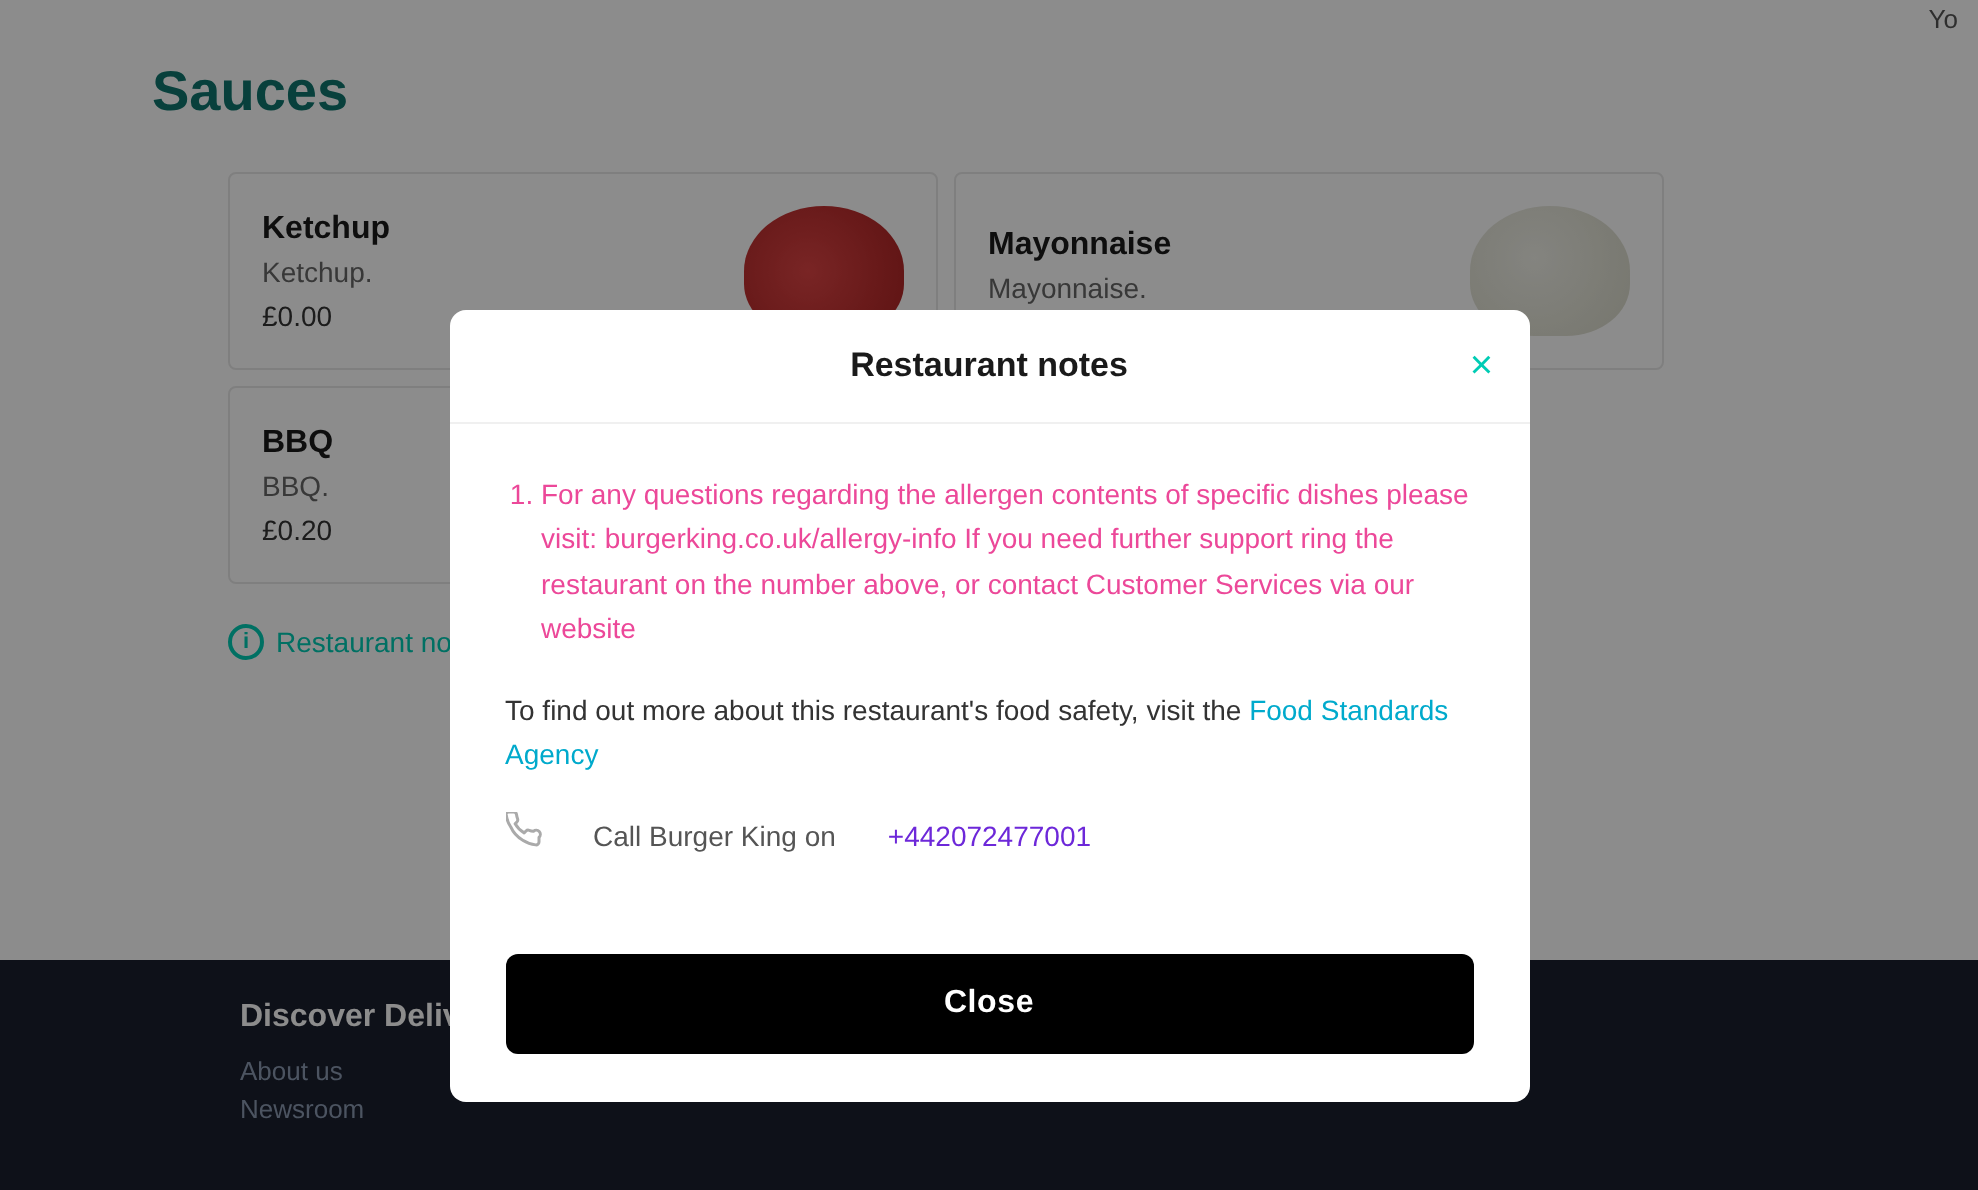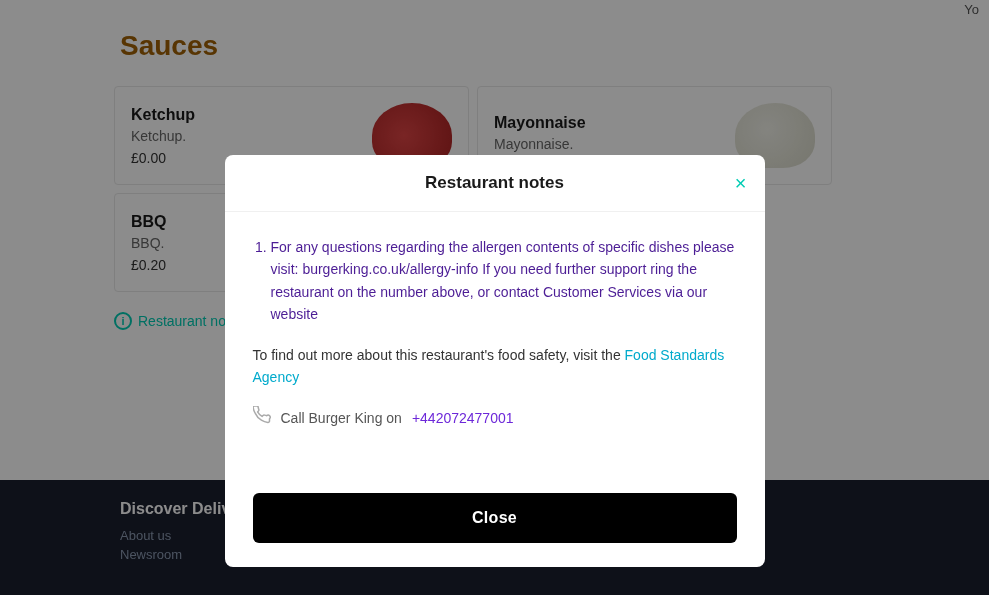--- a/index.html
+++ b/index.html
@@ -19,22 +19,22 @@
       background: #fff;
     }
 
     .page-content {
       padding: 20px 0;
     }
 
     .section-title {
       font-size: 28px;
       font-weight: 700;
-      color: #a16207;
-      padding: 10px 120px;
+      color: #0f766e;
+      padding: 10px 76px;
       margin-bottom: 10px;
     }
 
     .items-grid {
       display: flex;
       flex-wrap: wrap;
       padding: 0 110px;
       gap: 0;
     }
 
@@ -211,41 +211,41 @@
       padding: 24px 28px;
     }
 
     .modal-list {
       padding-left: 18px;
       margin-bottom: 18px;
     }
 
     .modal-list li {
       font-size: 14px;
-      color: #4c1d95;
+      color: #ec4899;
       line-height: 1.6;
     }
 
     .modal-para {
       font-size: 14px;
       color: #333;
       line-height: 1.6;
       margin-bottom: 18px;
     }
 
     .modal-link {
       color: #00aacc;
       text-decoration: none;
     }
 
     .modal-phone-row {
       display: flex;
       align-items: center;
-      gap: 10px;
-      margin-bottom: 24px;
+      gap: 26px;
+      margin-bottom: 8px;
     }
 
     .phone-icon-wrap {
       color: #aaa;
       font-size: 18px;
     }
 
     .modal-phone-text {
       font-size: 14px;
       color: #555;

